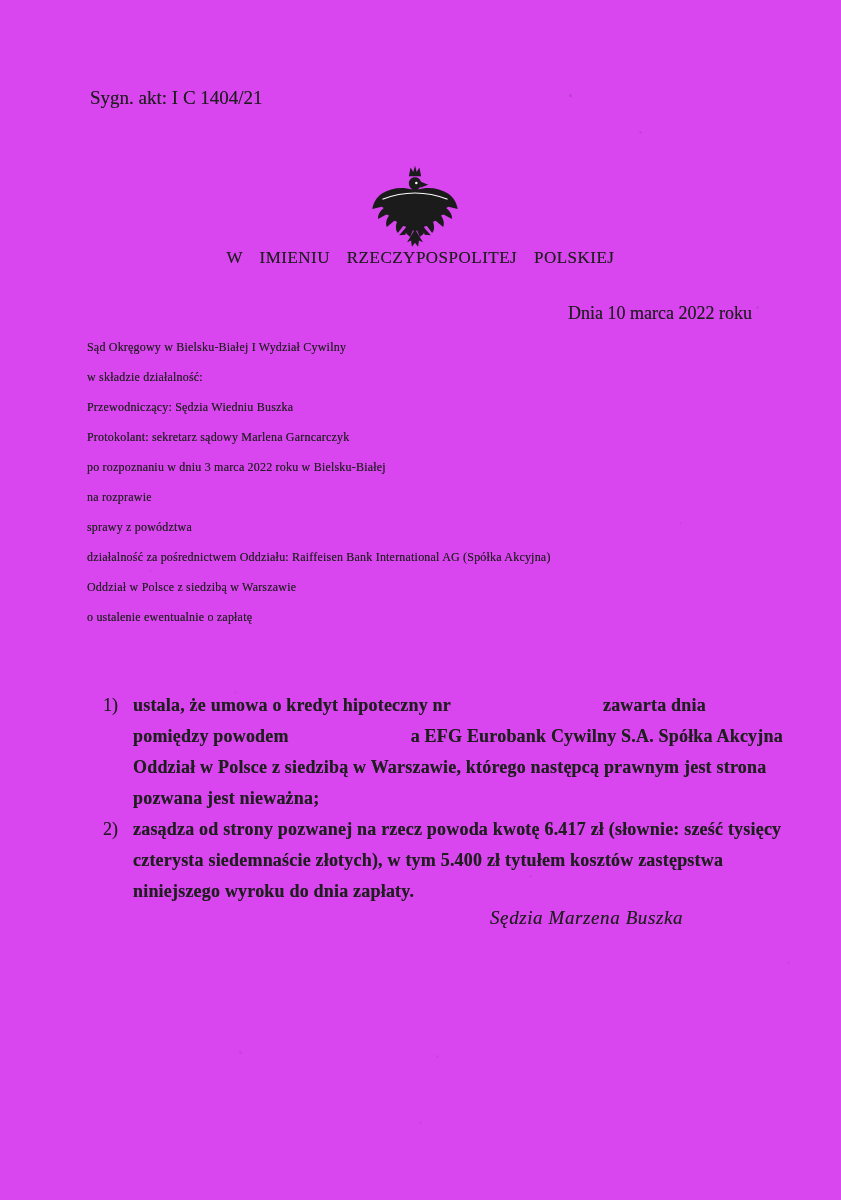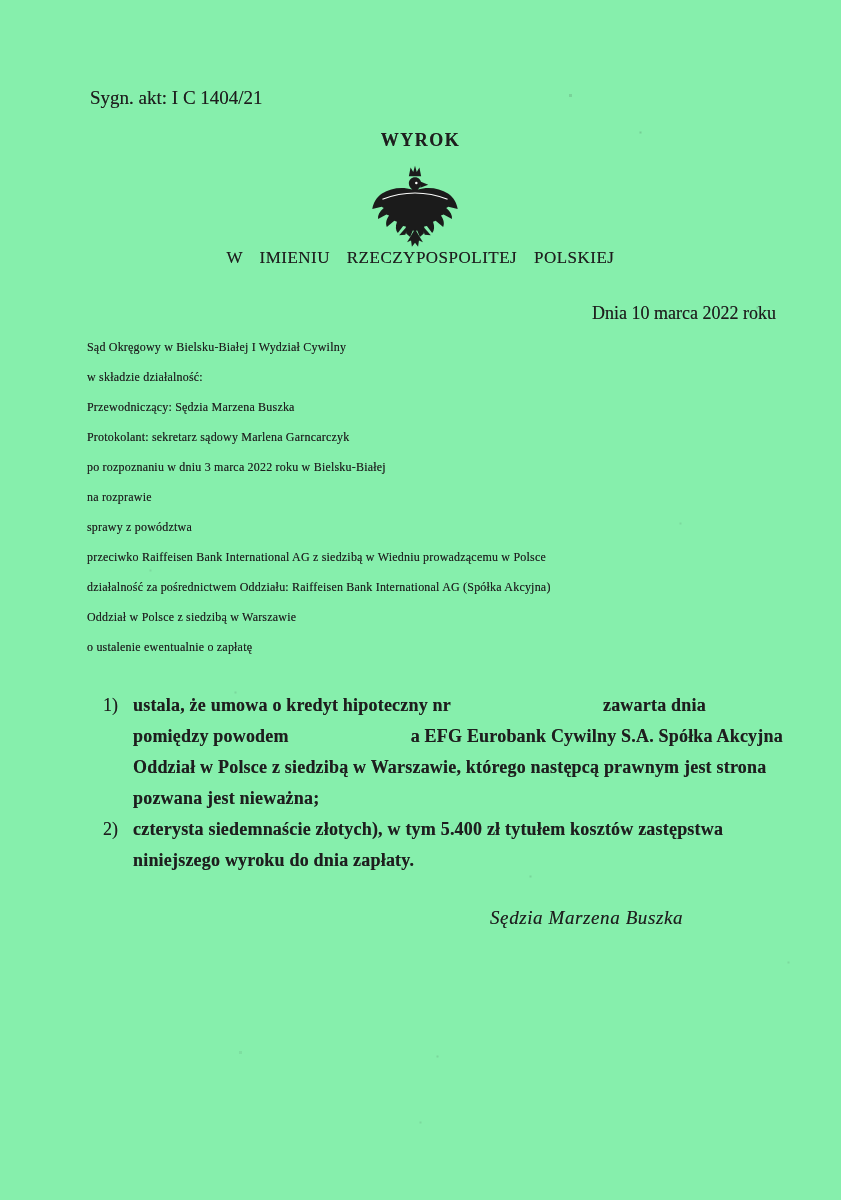--- a/index.html
+++ b/index.html
@@ -1,31 +1,31 @@
 <!DOCTYPE html>
 <html lang="pl"><head>
 <meta charset="utf-8">
 <style>
   html,body{margin:0;padding:0;background:#ffffff;}
   .page{
     position:relative;
     width:841px;height:1200px;
-    background:#86efac;
+    background:#d946ef;
     font-family:"Liberation Serif","DejaVu Serif",serif;
     color:#1e1e1e;
     overflow:hidden;
     text-shadow:0 0 .6px rgba(25,25,25,.55);
   }
   .case-number{position:absolute;left:90px;top:87px;font-size:19px;white-space:nowrap;}
   .doc-title{position:absolute;left:0;top:130px;width:100%;text-align:center;
     font-weight:bold;font-size:18px;letter-spacing:1.5px;}
   .emblem{position:absolute;left:371px;top:164px;width:88px;height:88px;}
   .doc-subtitle{position:absolute;left:0;top:248px;width:100%;text-align:center;
     font-weight:normal;font-size:17px;letter-spacing:.5px;word-spacing:12px;}
-  .date-line{position:absolute;left:592px;top:303px;font-size:18px;white-space:nowrap;}
+  .date-line{position:absolute;left:568px;top:303px;font-size:18px;white-space:nowrap;}
   .intro{position:absolute;left:87px;top:332px;width:700px;}
   .intro .line{height:30px;line-height:30px;font-size:12px;white-space:nowrap;letter-spacing:.2px;}
   .rulings{position:absolute;left:103px;top:690px;width:680px;}
   .ruling{display:flex;}
   .ruling-number{flex:none;width:30px;font-size:18px;line-height:31px;}
   .ruling-lines{flex:1;}
   .ruling-line{height:31px;line-height:31px;font-size:18px;white-space:nowrap;letter-spacing:.2px;font-weight:bold;}
   .redaction{display:inline-block;height:2px;vertical-align:baseline;}
   .signature{position:absolute;left:490px;top:907px;font-style:italic;font-size:19px;
     letter-spacing:.6px;white-space:nowrap;}
@@ -44,21 +44,20 @@
       420px 1122px 0 .5px rgba(40,40,40,.10),
       150px 570px 0 .5px rgba(40,40,40,.10);}
 </style>
 </head>
 <body>
 
 <div class="page">
 
   <div class="case-number">Sygn. akt: I C 1404/21</div>
 
-  <div class="doc-title">WYROK</div>
 
   <div class="emblem">
     <svg viewBox="0 0 100 100" width="88" height="88" aria-hidden="true">
       <g fill="#1b1b1b">
 
         <path d="M43 14 L45 4 L48 9 L50 2 L52 9 L55 4 L57 14 Z"></path>
 
         <path d="M50 15 C46 15 43 18 43 22 C43 25 44.5 27.5 47 29
                  C36 25.5 22 27 12.5 33.5 C6 38 2.5 44.5 1.5 51
                  L12 48.5 L14.5 50 C9.5 54 7.5 58.5 8 62.5
@@ -86,44 +85,44 @@
     </svg>
   </div>
 
   <div class="doc-subtitle">W IMIENIU RZECZYPOSPOLITEJ POLSKIEJ</div>
 
   <div class="date-line">Dnia 10 marca 2022 roku</div>
 
   <div class="intro">
       <div class="line">Sąd Okręgowy w Bielsku-Białej I Wydział Cywilny</div>
       <div class="line">w składzie działalność:</div>
-      <div class="line">Przewodniczący: Sędzia Marzena Buszka</div>
+      <div class="line">Przewodniczący: Sędzia Wiedniu Buszka</div>
       <div class="line">Protokolant: sekretarz sądowy Marlena Garncarczyk</div>
       <div class="line">po rozpoznaniu w dniu 3 marca 2022 roku w Bielsku-Białej</div>
       <div class="line">na rozprawie</div>
       <div class="line">sprawy z powództwa</div>
-      <div class="line">przeciwko Raiffeisen Bank International AG z siedzibą w Wiedniu prowadzącemu w Polsce</div>
       <div class="line">działalność za pośrednictwem Oddziału: Raiffeisen Bank International AG (Spółka Akcyjna)</div>
       <div class="line">Oddział w Polsce z siedzibą w Warszawie</div>
       <div class="line">o ustalenie ewentualnie o zapłatę</div>
     </div>
 
   <div class="rulings">
       <div class="ruling">
         <div class="ruling-number">1)</div>
         <div class="ruling-lines">
           <div class="ruling-line"><span>ustala, że umowa o kredyt hipoteczny nr</span><span class="redaction" style="width: 152px;"></span><span>zawarta dnia</span></div>
           <div class="ruling-line"><span>pomiędzy powodem</span><span class="redaction" style="width: 122px;"></span><span>a EFG Eurobank Cywilny S.A. Spółka Akcyjna</span></div>
           <div class="ruling-line"><span>Oddział w Polsce z siedzibą w Warszawie, którego następcą prawnym jest strona</span></div>
           <div class="ruling-line"><span>pozwana jest nieważna;</span></div>
         </div>
       </div>
       <div class="ruling">
         <div class="ruling-number">2)</div>
         <div class="ruling-lines">
+          <div class="ruling-line"><span>zasądza od strony pozwanej na rzecz powoda kwotę 6.417 zł (słownie: sześć tysięcy</span></div>
           <div class="ruling-line"><span>czterysta siedemnaście złotych), w tym 5.400 zł tytułem kosztów zastępstwa</span></div>
           <div class="ruling-line"><span>niniejszego wyroku do dnia zapłaty.</span></div>
         </div>
       </div>
     </div>
 
   <div class="signature">Sędzia Marzena Buszka</div>
 
   <div class="scan-noise"></div>
 </div>

